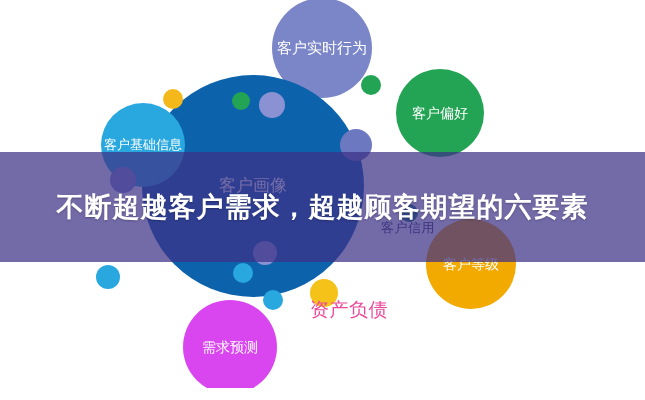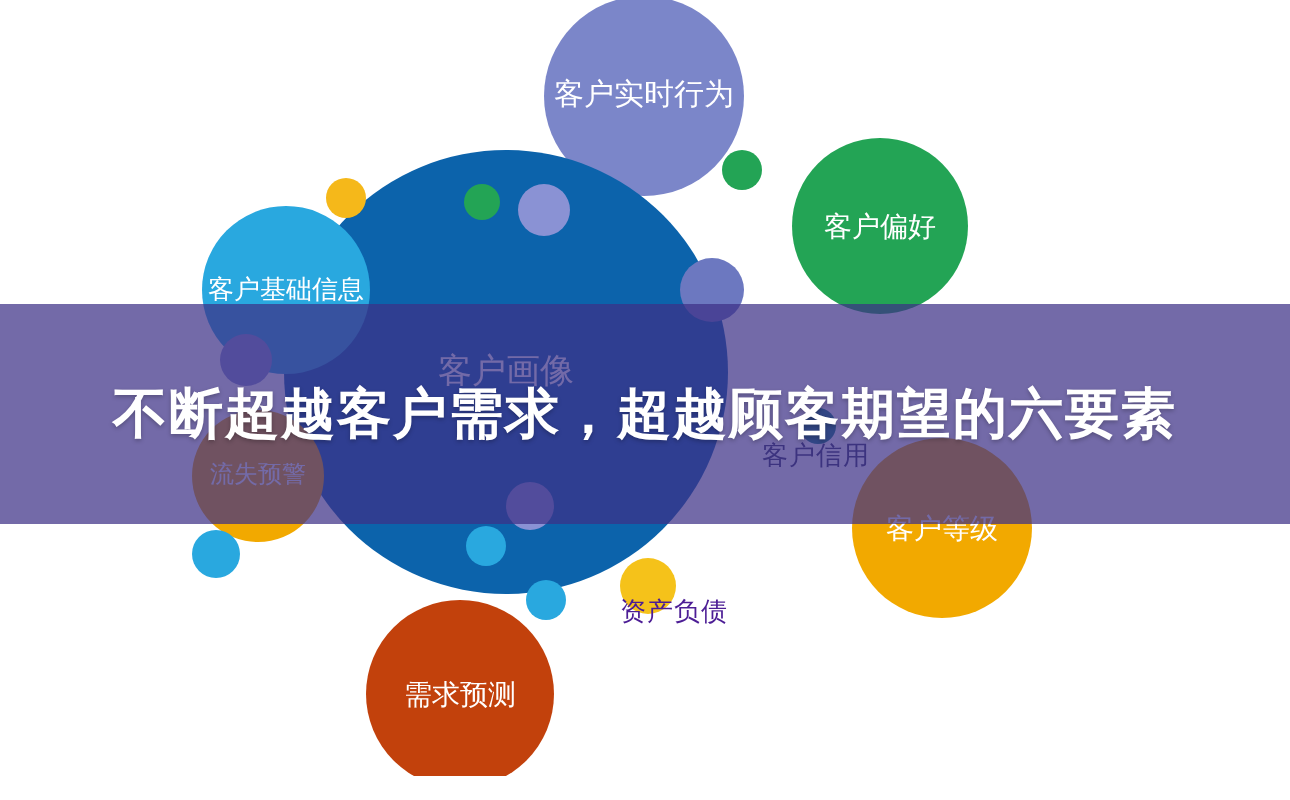--- a/index.html
+++ b/index.html
@@ -77,42 +77,39 @@
       </div>
       <div class="bubble" style="left: 396px; top: 69px; width: 88px; height: 88px; background: rgb(35, 164, 85);">
         <span class="lbl" style="font-size: 14px; text-align: right;">客户偏好</span>
       </div>
       <div class="bubble" style="left: 142px; top: 75px; width: 222px; height: 222px; background: rgb(12, 99, 171);">
         <span class="lbl" style="font-size: 17px;">客户画像</span>
       </div>
       <div class="bubble" style="left: 101px; top: 103px; width: 84px; height: 84px; background: rgb(41, 168, 223);">
         <span class="lbl" style="font-size: 13px;">客户基础信息</span>
       </div>
-      <div class="bubble" style="left: 183px; top: 300px; width: 94px; height: 94px; background: #c2410c;">
+      <div class="bubble" style="left: 183px; top: 300px; width: 94px; height: 94px; background: #d946ef;">
         <span class="lbl" style="font-size: 14px;">需求预测</span>
       </div>
       <div class="bubble" style="left: 426px; top: 219px; width: 90px; height: 90px; background: rgb(242, 169, 0);">
         <span class="lbl" style="font-size: 14px;">客户等级</span>
-      </div>
-      <div class="bubble" style="left: 96px; top: 205px; width: 66px; height: 66px; background: rgb(242, 169, 0);">
-        <span class="lbl" style="font-size: 12px;">流失预警</span>
       </div>
       <div class="bubble" style="left: 310px; top: 279px; width: 28px; height: 28px; background: rgb(245, 194, 26);"></div>
       <div class="bubble" style="left: 400px; top: 204px; width: 18px; height: 18px; background: rgb(18, 125, 131);"></div>
       <div class="bubble" style="left: 232px; top: 92px; width: 18px; height: 18px; background: rgb(35, 164, 85);"></div>
       <div class="bubble" style="left: 259px; top: 92px; width: 26px; height: 26px; background: rgb(138, 146, 212);"></div>
       <div class="bubble" style="left: 340px; top: 129px; width: 32px; height: 32px; background: rgb(108, 120, 192);"></div>
       <div class="bubble" style="left: 253px; top: 241px; width: 24px; height: 24px; background: rgb(138, 146, 212);"></div>
       <div class="bubble" style="left: 233px; top: 263px; width: 20px; height: 20px; background: rgb(41, 168, 223);"></div>
       <div class="bubble" style="left: 263px; top: 290px; width: 20px; height: 20px; background: rgb(41, 168, 223);"></div>
       <div class="bubble" style="left: 96px; top: 265px; width: 24px; height: 24px; background: rgb(41, 168, 223);"></div>
       <div class="bubble" style="left: 163px; top: 89px; width: 20px; height: 20px; background: rgb(245, 184, 26);"></div>
       <div class="bubble" style="left: 361px; top: 75px; width: 20px; height: 20px; background: rgb(35, 164, 85);"></div>
       <div class="bubble" style="left: 110px; top: 167px; width: 26px; height: 26px; background: rgb(138, 146, 212);"></div>
-      <div class="plain-label" style="left: 310px; top: 285px; font-size: 13px; color: #4c1d95;">资产负债</div>
+      <div class="plain-label" style="left: 310px; top: 285px; font-size: 19px; color: #ec4899;">资产负债</div>
       <div class="plain-label" style="left: 381px; top: 207px; font-size: 13px; color: rgb(58, 58, 110);">客户信用</div>
     </div>
 
   <div id="overlay-band" style="background: rgba(61, 48, 134, 0.72);">
     <div id="overlay-title" style="color: rgb(255, 255, 255);">不断超越客户需求，超越顾客期望的六要素</div>
   </div>
 
 </div>
 
 </body></html>

